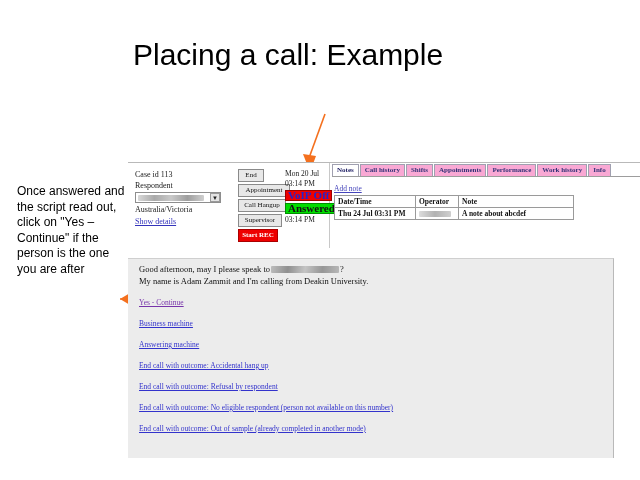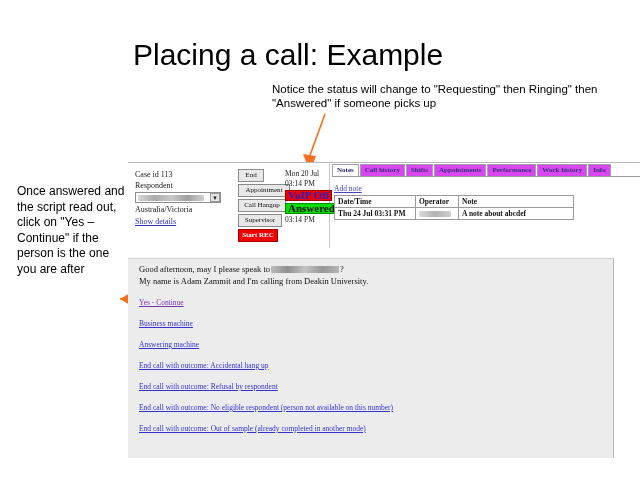--- a/index.html
+++ b/index.html
@@ -195,21 +195,21 @@
     display: flex;
     align-items: flex-end;
     height: 11px;
     border-bottom: 1px solid #9d9d9d;
   }
   .tab {
     box-sizing: border-box;
     font-size: 7px;
     line-height: 9px;
     padding: 1px 4px;
-    background: #d946ef;
+    background: #f9a8d4;
     border: 1px solid #a0a0b0;
     border-bottom: none;
     color: #333377;
     white-space: nowrap;
     margin-right: 1px;
     font-family: "Liberation Serif", serif;
     font-weight: bold;
   }
   .tab.active {
     background: #ffffff;
@@ -306,21 +306,20 @@
   }
   .outcome-link.visited { color: #7733aa; }
 </style>
 </head>
 <body>
 
 <div id="slide">
 
   <div id="slide-title">Placing a call: Example</div>
 
-  <div class="callout" id="callout-top">Notice the status will change to "Requesting" then Ringing" then "Answered" if someone picks up</div>
 
   <svg class="arrow-svg" id="arrow-top" width="30" height="62" viewBox="0 0 30 62">
     <line x1="25" y1="2" x2="9" y2="46" stroke="#F4701E" stroke-width="1.6"></line>
     <polygon points="10,60 3,42 16,44" fill="#F4701E"></polygon>
   </svg>
 
   <div class="callout" id="callout-left">Once answered and the script read out, click on "Yes – Continue" if the person is the one you are after</div>
 
   <svg class="arrow-svg" id="arrow-left" width="40" height="14" viewBox="0 0 40 14">
     <line x1="2" y1="7" x2="36" y2="7" stroke="#F4701E" stroke-width="1.6"></line>

